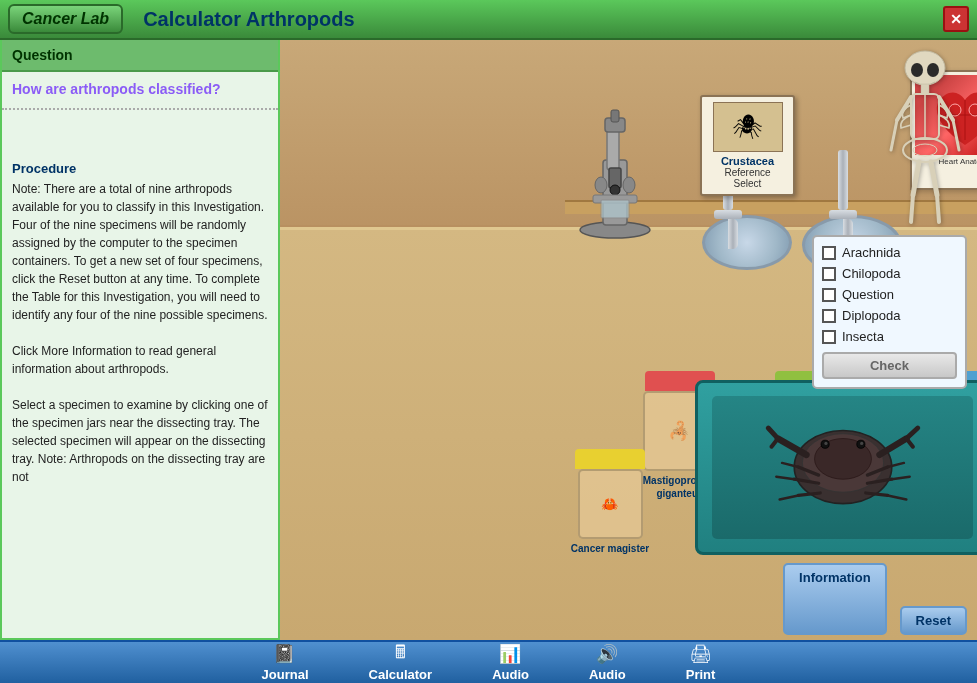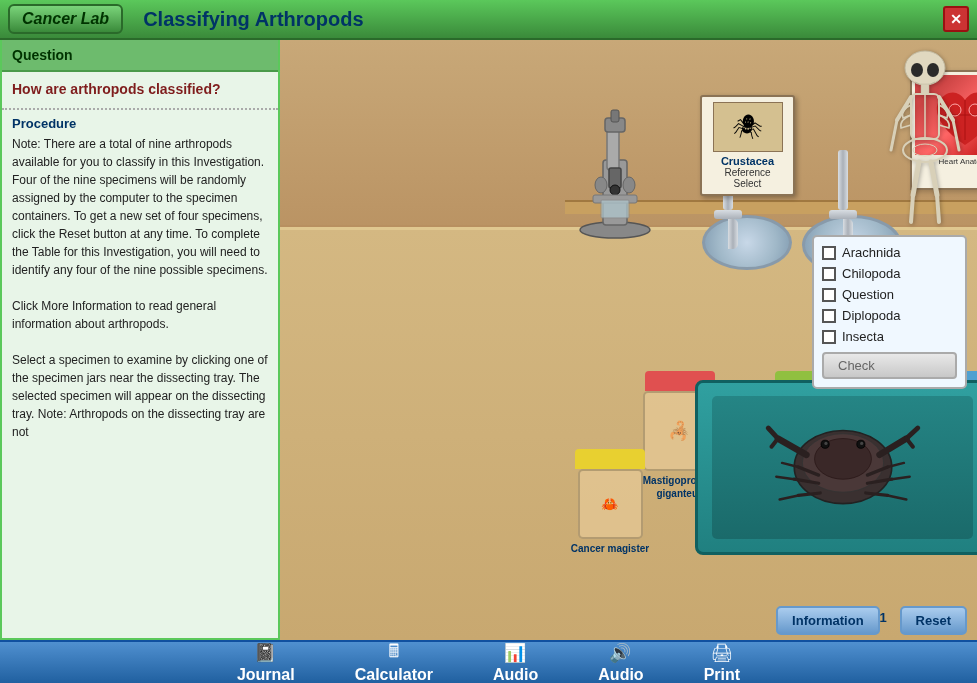--- a/index.html
+++ b/index.html
@@ -78,39 +78,40 @@
     }
     #question-label {
       font-size: 14px;
       font-weight: bold;
       color: #003300;
     }
     #question-text {
       padding: 8px 10px;
       font-size: 14px;
       font-weight: bold;
-      color: #7f1d1d;
+      color: #8b5cf6;
       border-bottom: 2px dotted #aaa;
       line-height: 1.4;
     }
     #scroll-area {
       flex: 1;
       overflow-y: auto;
       padding: 6px 10px 6px 10px;
       position: relative;
     }
     #scroll-area::-webkit-scrollbar { width: 12px; }
     #scroll-area::-webkit-scrollbar-track { background: #ddd; }
     #scroll-area::-webkit-scrollbar-thumb { background: #999; border-radius: 3px; }
 
     .procedure-title {
       font-size: 13px;
       font-weight: bold;
       color: #003366;
       margin-bottom: 4px;
+      margin-top: 45px;
     }
     .procedure-text {
       font-size: 12px;
       color: #222;
       line-height: 1.5;
     }
 
     
     #lab-scene {
       flex: 1;
@@ -408,49 +409,51 @@
     }
     .class-option-label {
       font-size: 13px;
       color: #222;
     }
     .check-btn {
       width: 100%;
       background: linear-gradient(180deg, #e8e8e8 0%, #c8c8c8 100%);
       border: 2px solid #aaa;
       border-radius: 4px;
-      padding: 4px 14px;
+      padding: 4px 6px;
       font-size: 13px;
-      font-weight: normal;
+      font-weight: bold;
       color: #666;
+      text-align: center;
       margin-top: 8px;
       cursor: pointer;
     }
 
     
     #bottom-bar {
       position: absolute;
       bottom: 5px;
       right: 10px;
       display: flex;
-      gap: 20px;
+      gap: 13px;
     }
     .action-btn {
       padding: 5px 14px;
       border-radius: 5px;
       font-size: 13px;
       font-weight: bold;
       cursor: pointer;
       border: 2px solid #6699cc;
       background: linear-gradient(180deg, #aaccee 0%, #6699cc 100%);
       color: #003366;
     }
     .action-btn.reset {
       background: linear-gradient(180deg, #aaccee 0%, #6699cc 100%);
       border-color: #6699cc;
+      margin-top: 43px;
     }
 
     
     #footer {
       height: 43px;
       background: linear-gradient(180deg, #5090d0 0%, #2060a0 100%);
       display: flex;
       align-items: center;
       justify-content: center;
       gap: 60px;
@@ -466,31 +469,31 @@
     .footer-icon {
       width: 28px;
       height: 22px;
       display: flex;
       align-items: center;
       justify-content: center;
       font-size: 18px;
       color: white;
     }
     .footer-label {
-      font-size: 16px;
+      font-size: 13px;
       color: white;
       font-weight: bold;
     }
   </style>
 </head>
 <body>
 
 <div id="header">
   <div id="header-logo">Cancer Lab</div>
-  <div id="header-title">Classifying Arthropods</div>
+  <div id="header-title">Calculator Arthropods</div>
   <div id="close-btn">✕</div>
 </div>
 
 <div id="main">
 
   <div id="left-panel">
     <div id="question-header">
       <span id="question-label">Question</span>
     </div>
     <div id="question-text">How are arthropods classified?</div>

